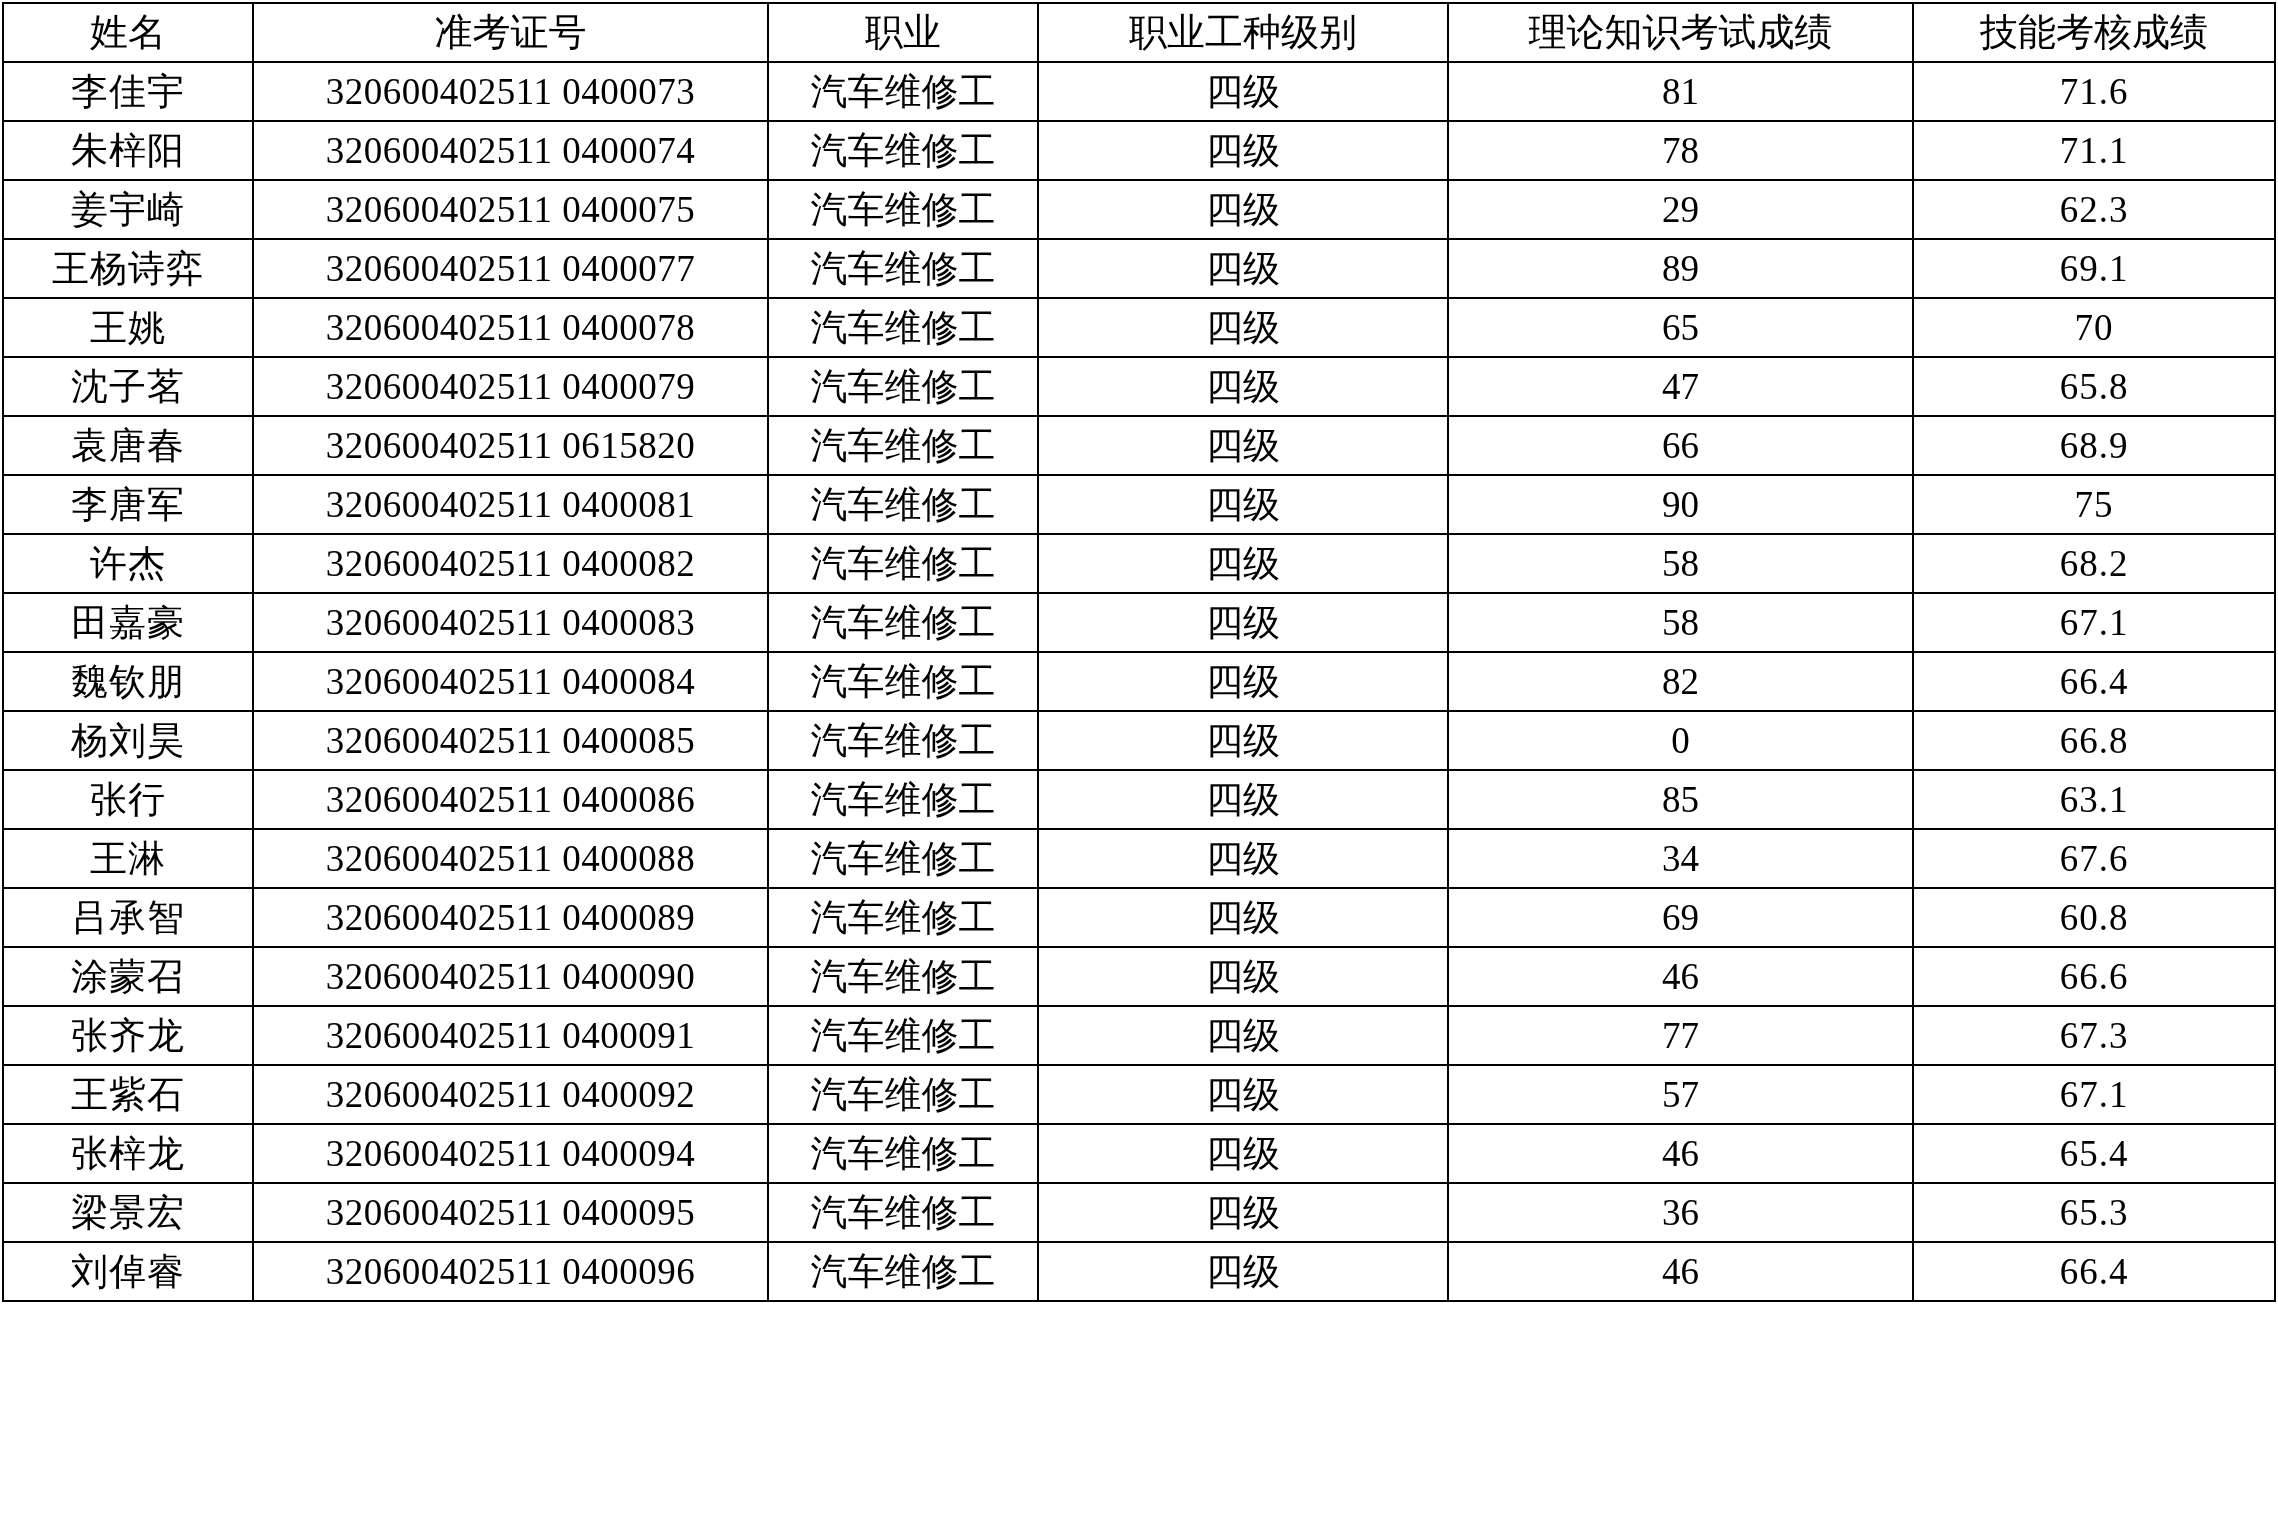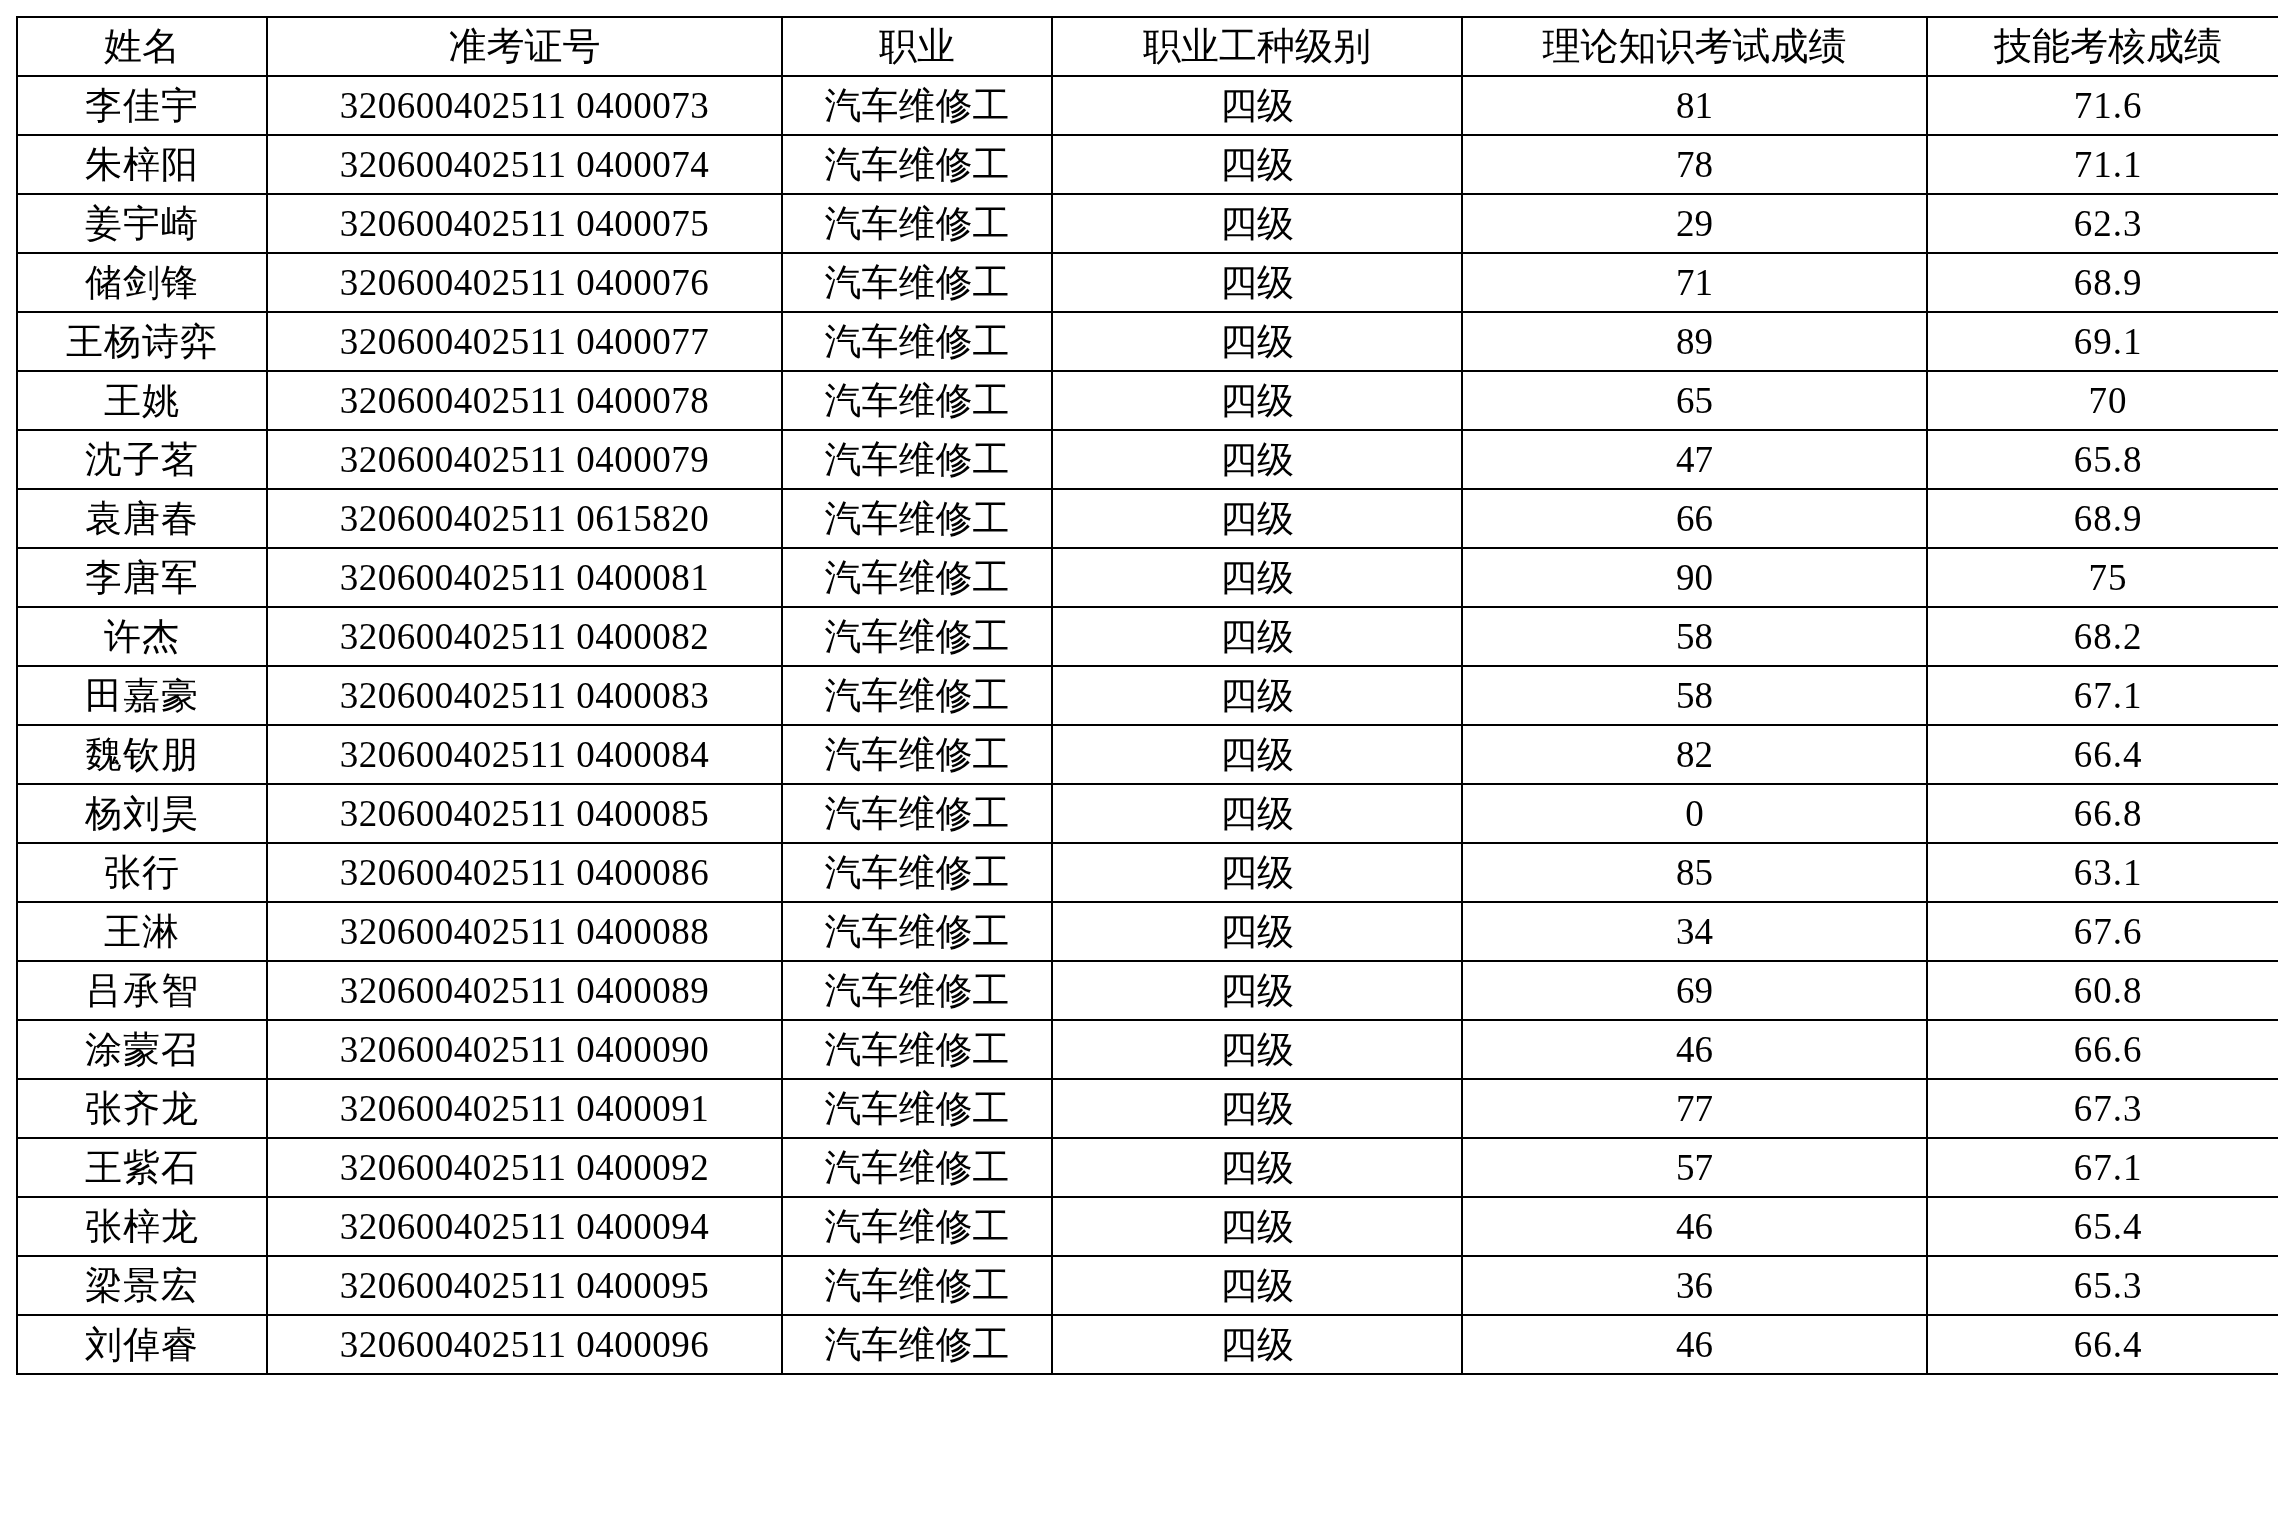--- a/index.html
+++ b/index.html
@@ -9,21 +9,21 @@
   }
   body {
     font-family: "Liberation Serif", "DejaVu Serif", serif;
     width: 2278px;
     height: 1532px;
     overflow: hidden;
   }
   .sheet {
     width: 2278px;
     box-sizing: border-box;
-    padding: 16px;
+    padding: 2px;
   }
   table.grade-table {
     border-collapse: collapse;
     table-layout: fixed;
     width: 2272px;
     margin: 0;
   }
   table.grade-table td,
   table.grade-table th {
     border: 2px solid #000000;
@@ -98,28 +98,20 @@
         </tr>
         <tr>
           <td class="cell-name">姜宇崎</td>
           <td class="cell-ticket">320600402511 0400075</td>
           <td class="cell-occ">汽车维修工</td>
           <td class="cell-level">四级</td>
           <td class="cell-num">29</td>
           <td class="cell-skill">62.3</td>
         </tr>
         <tr>
-          <td class="cell-name">储剑锋</td>
-          <td class="cell-ticket">320600402511 0400076</td>
-          <td class="cell-occ">汽车维修工</td>
-          <td class="cell-level">四级</td>
-          <td class="cell-num">71</td>
-          <td class="cell-skill">68.9</td>
-        </tr>
-        <tr>
           <td class="cell-name">王杨诗弈</td>
           <td class="cell-ticket">320600402511 0400077</td>
           <td class="cell-occ">汽车维修工</td>
           <td class="cell-level">四级</td>
           <td class="cell-num">89</td>
           <td class="cell-skill">69.1</td>
         </tr>
         <tr>
           <td class="cell-name">王姚</td>
           <td class="cell-ticket">320600402511 0400078</td>

